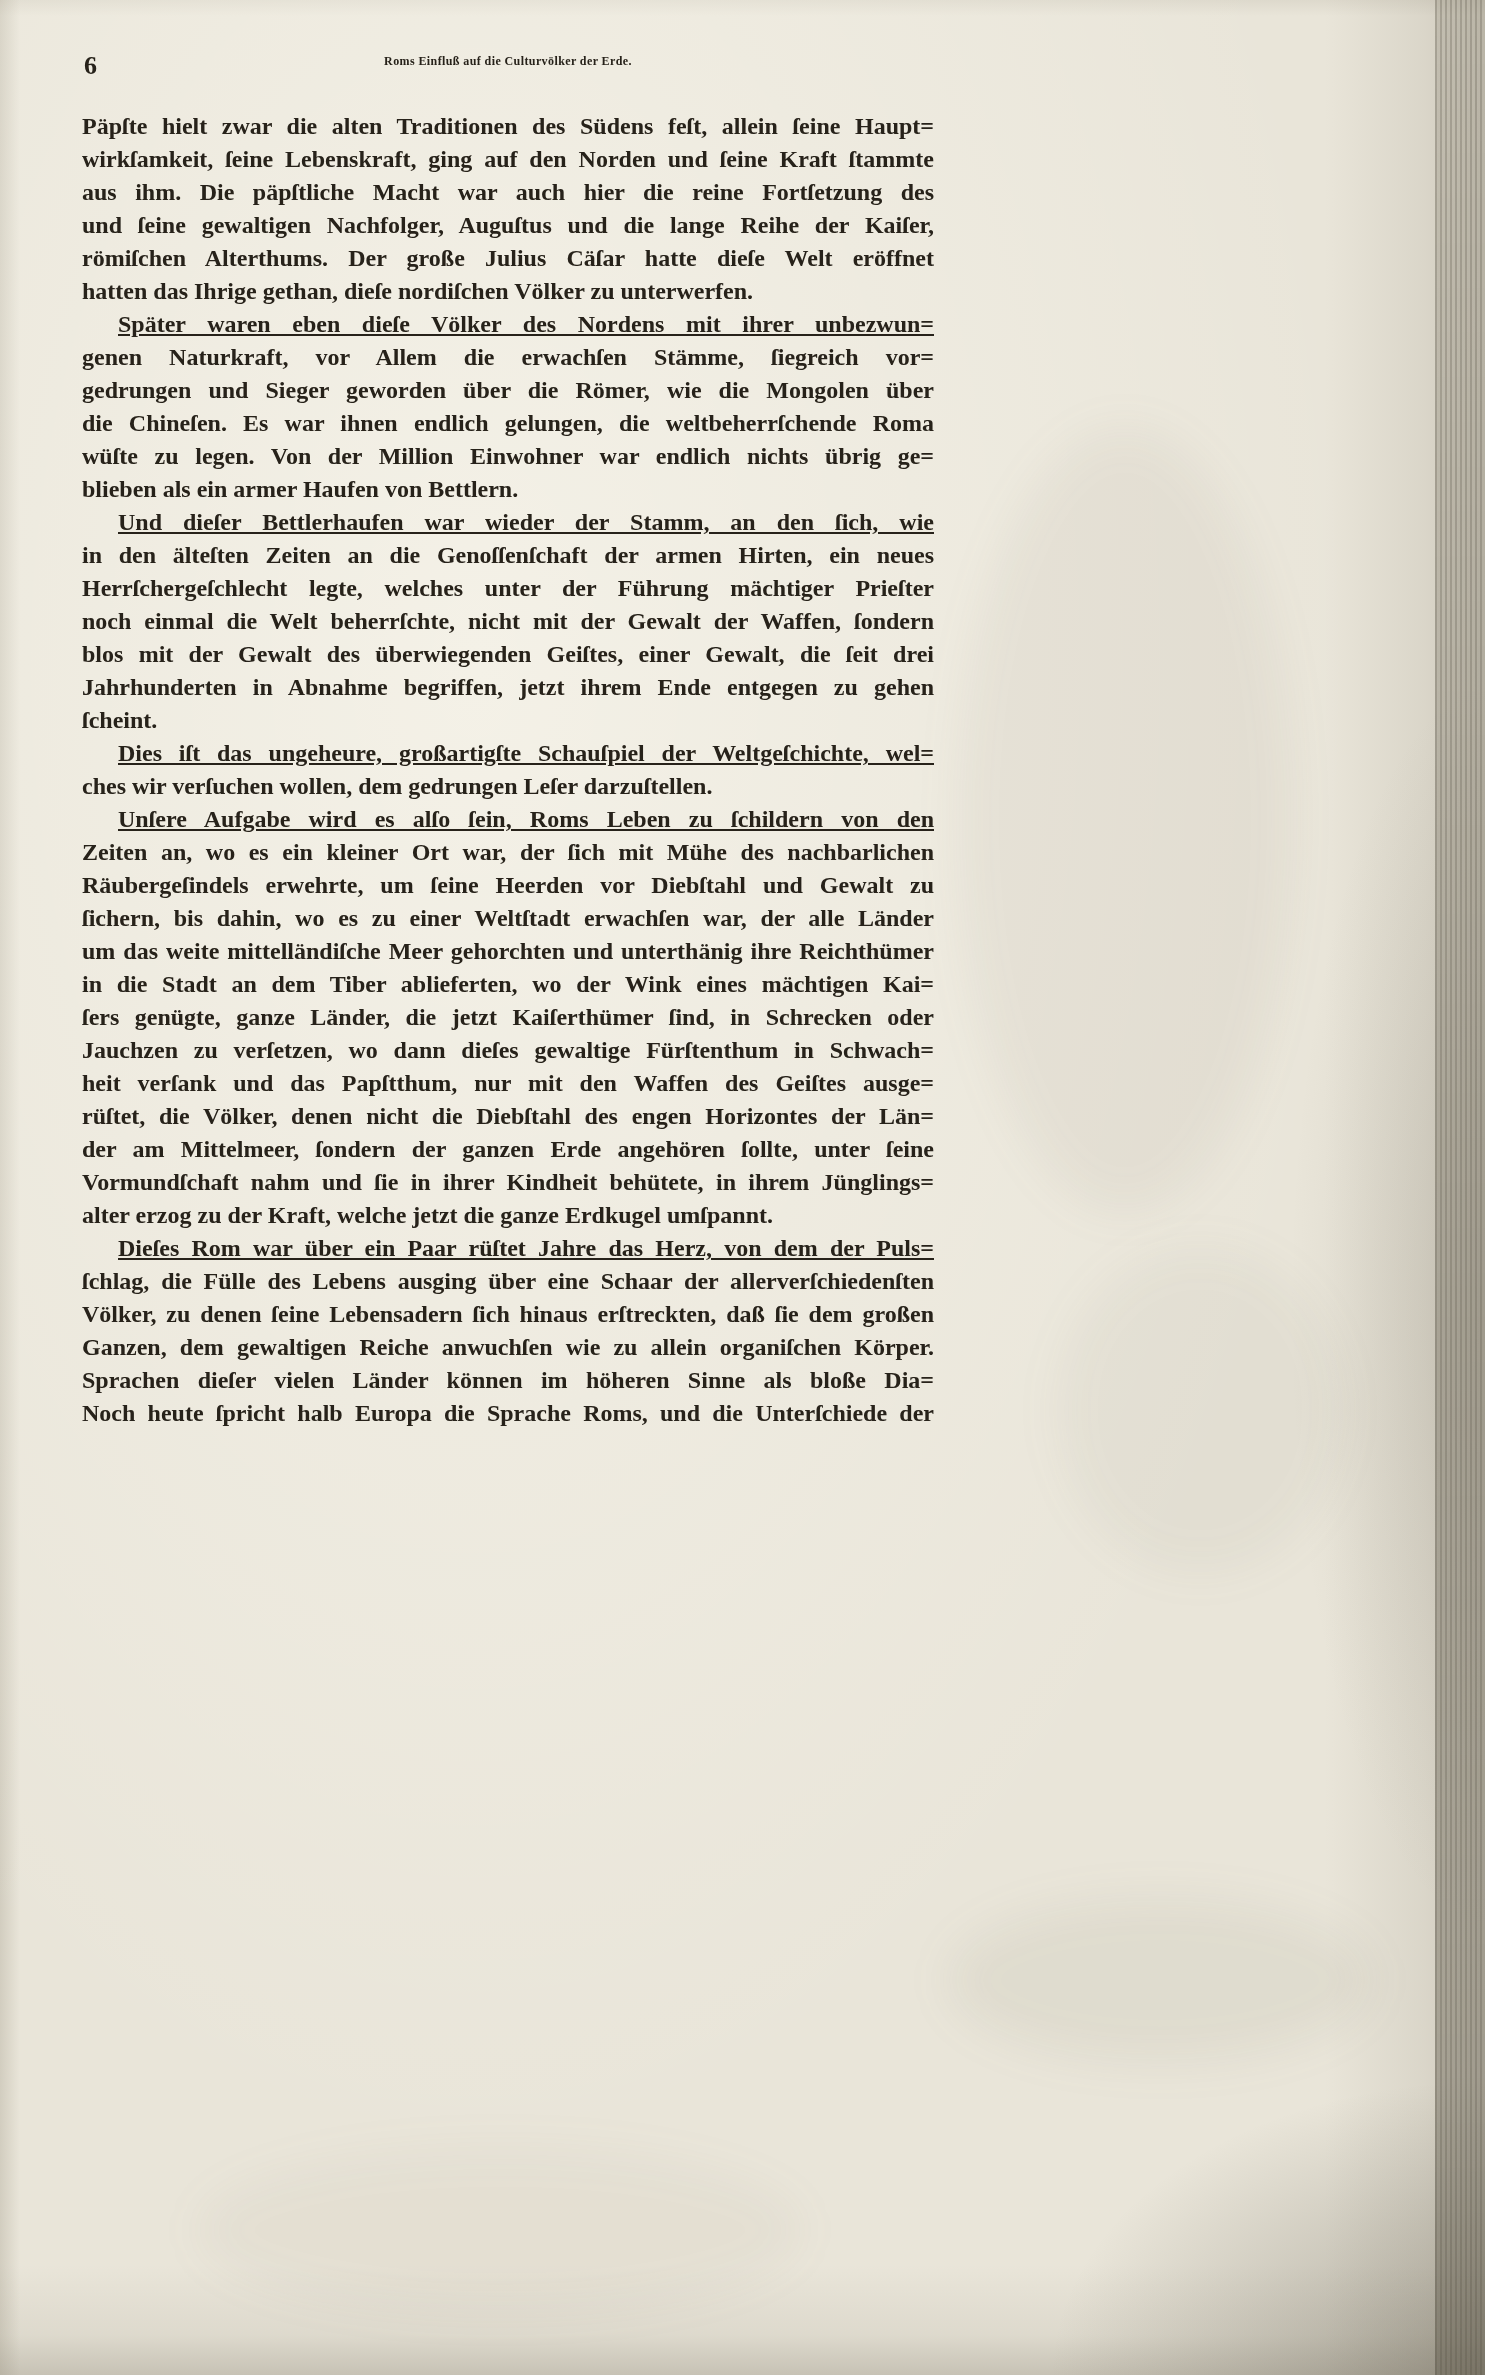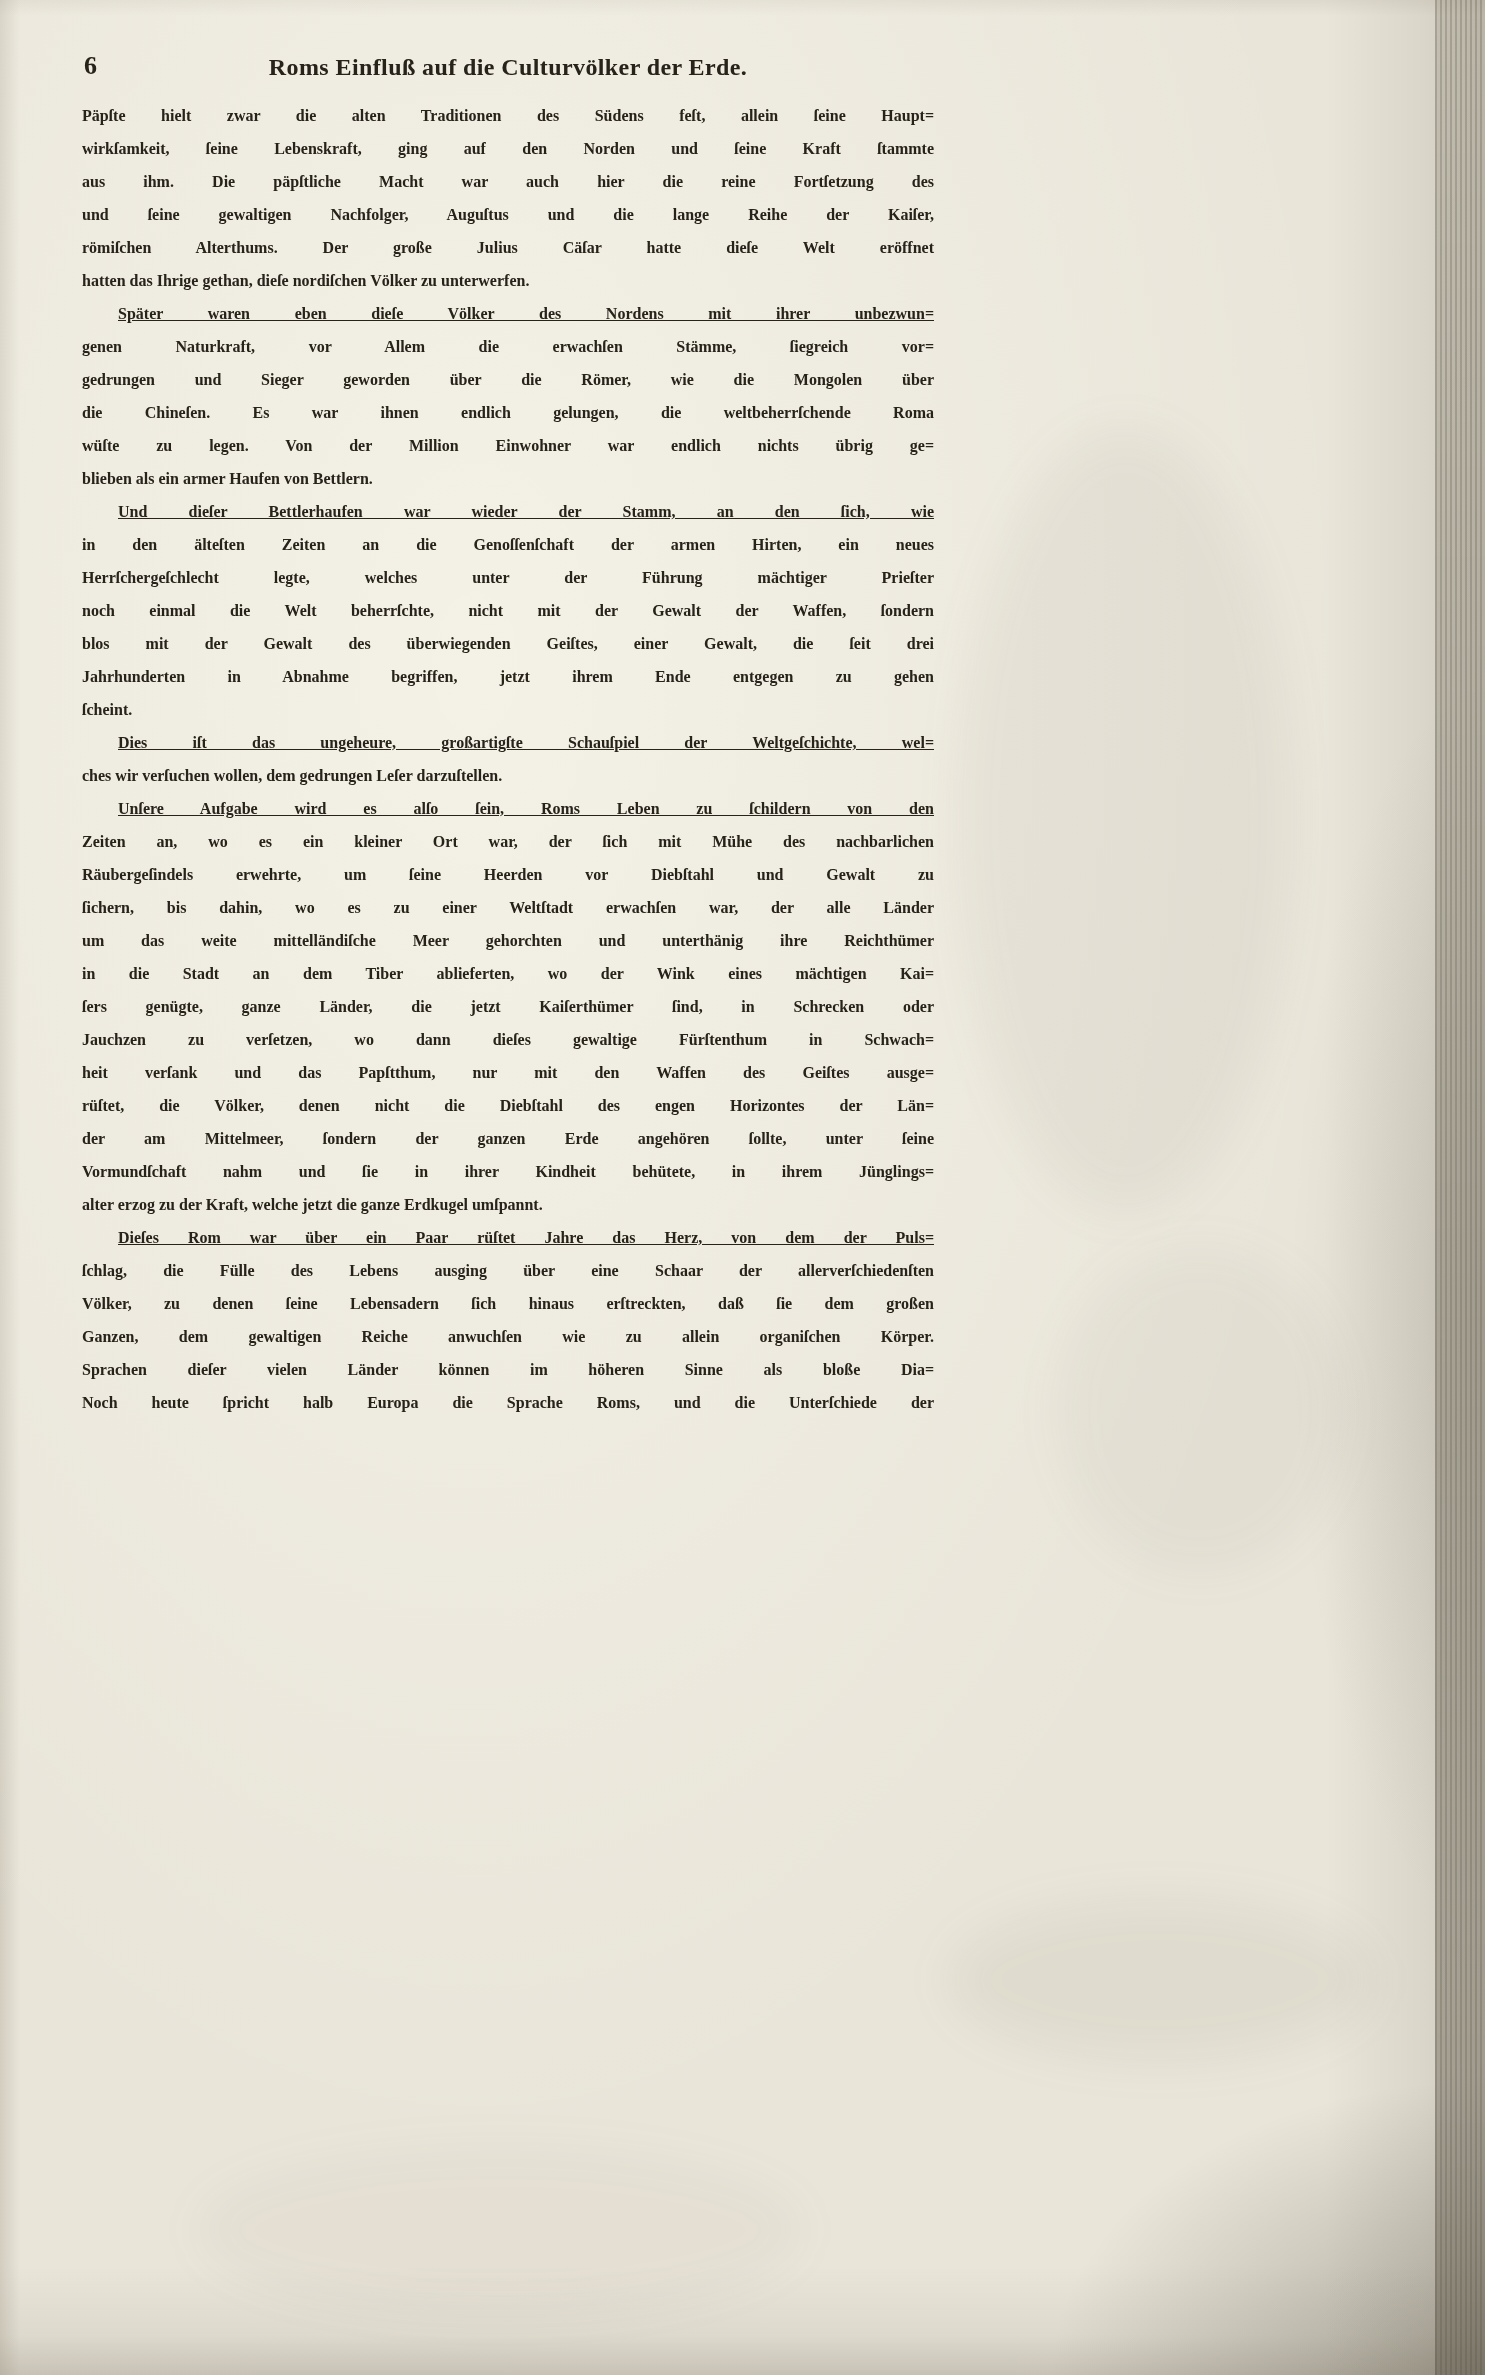--- a/index.html
+++ b/index.html
@@ -74,28 +74,28 @@
   }
   .page-number {
     position: absolute;
     left: 2px;
     top: 1px;
     font-size: 26px;
     font-weight: 600;
   }
   .running-title {
     text-align: center;
-    font-size: 24px;
+    font-size: 12px;
     font-weight: 600;
     letter-spacing: 0.4px;
     padding-top: 4px;
   }
   .body-text {
-    margin-top: 17px;
-    font-size: 16px;
+    margin-top: 28px;
+    font-size: 24px;
     line-height: 33px;
     font-weight: 700;
     text-rendering: optimizeLegibility;
   }
   .line {
     text-align: justify;
     text-align-last: justify;
     white-space: normal;
   }
   .line.final { text-align-last: left; }

